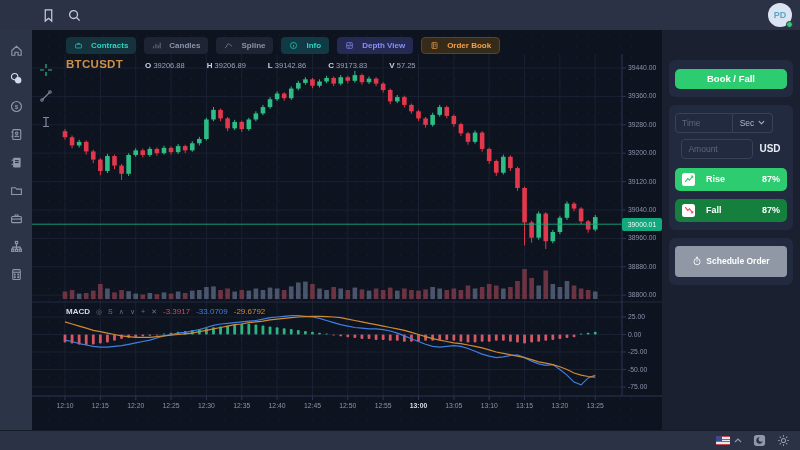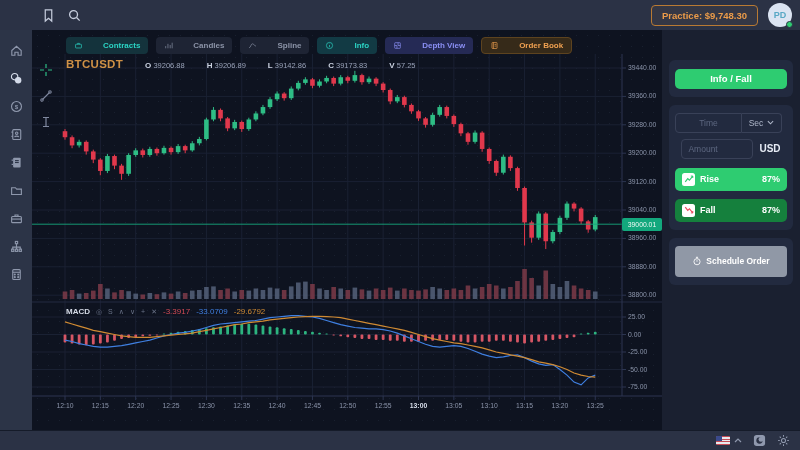--- a/index.html
+++ b/index.html
@@ -23,21 +23,21 @@
   .side-btn { width:20px; height:20px; display:flex; align-items:center; justify-content:center; cursor:pointer; }
   .side-btn svg { stroke:#8e97ac; fill:none; stroke-width:1.2; }
   .side-btn.active svg { stroke:#d4dbe9; }
 
   
   .chart-panel { position:absolute; left:32px; top:30px; width:630px; height:400px; background:#0e1320;
     background-image:radial-gradient(circle, #19202f 0.8px, transparent 0.9px); background-size:11px 11px; }
   #chart-svg { position:absolute; left:0; top:0; }
 
   .chip-row { position:absolute; left:34px; top:7px; display:flex; gap:8px; z-index:5; }
-  .chip { height:17px; display:flex; align-items:center; gap:20px; padding:0 8px; border-radius:4px; font-size:8px; font-weight:bold; cursor:pointer; white-space:nowrap; }
+  .chip { height:17px; display:flex; align-items:center; gap:8px; padding:0 8px; border-radius:4px; font-size:8px; font-weight:bold; cursor:pointer; white-space:nowrap; }
   .chip svg { stroke-width:1.2; fill:none; }
   .chip.c-teal   { color:#2bd4c4; background:#14333c; }
   .chip.c-gray   { color:#8b93a7; background:#1e2434; }
   .chip.c-cyan   { color:#2bd4c4; background:#123a44; }
   .chip.c-purple { color:#8a8ff4; background:#252a55; }
   .chip.c-orange { color:#f0a151; background:#362a19; border:1px solid #5d431f; }
 
   .symbol-header { position:absolute; left:34px; top:28px; display:flex; align-items:baseline; gap:22px; z-index:5; }
   .sym { color:#cf9146; font-size:11.5px; font-weight:bold; letter-spacing:0.3px; }
   .ohlc { font-size:7.5px; color:#99a2b8; }
@@ -57,26 +57,26 @@
   .macd-ctrl { color:#6a7388; font-size:7px; cursor:pointer; }
   .v-hist { color:#d24a55; } .v-macd { color:#3f7fe0; } .v-sig { color:#cf8a33; }
 
   
   .right-panel { position:absolute; left:662px; top:30px; width:138px; height:400px; background:#1a2030; padding:30px 7px 0; }
   .card { background:#222a3f; border-radius:6px; padding:8px 6px; margin-bottom:8px; }
   .btn-risefall { width:100%; height:20px; background:#2ecc71; border:none; border-radius:5px; color:#fff; font-size:9.5px; font-weight:bold; font-family:inherit; cursor:pointer; }
   .row-time { display:flex; margin-bottom:6px; }
   .inp { background:transparent; border:1px solid #394158; border-radius:4px; height:20px; color:#c9d1e2; font-size:8.5px; padding:0 6px; font-family:inherit; width:100%; }
   .inp::placeholder { color:#5d6780; }
-  .inp.time { border-radius:4px 0 0 4px; width:67px;text-align:center; }
+  .inp.time { border-radius:4px 0 0 4px; width:58px; }
   .sec-dd { width:40px; height:20px; border:1px solid #394158; border-left:none; border-radius:0 4px 4px 0; display:flex; align-items:center; justify-content:center; gap:4px; color:#aeb6c9; font-size:8.5px; cursor:pointer; }
   .row-amt { display:flex; align-items:center; gap:6px; margin-bottom:9px;justify-content:center; }
   .inp.amount { width:72px; }
   .usd { color:#e6ebf5; font-size:10px; font-weight:bold; }
-  .bet-btn { width:100%; height:23px; border:none; border-radius:5px; display:flex; align-items:center; gap:5px; padding:8px 7px; color:#fff; font-size:9px; font-weight:bold; font-family:inherit; cursor:pointer; margin-bottom:8px; }
+  .bet-btn { width:100%; height:23px; border:none; border-radius:5px; display:flex; align-items:center; gap:11px; padding:8px 7px; color:#fff; font-size:9px; font-weight:bold; font-family:inherit; cursor:pointer; margin-bottom:8px; }
   .bet-btn .ic { width:13px; height:13px; background:#fff; border-radius:2.5px; display:flex; align-items:center; justify-content:center; }
   .bet-btn .pct { margin-left:auto; }
   .bet-rise { background:#2ecc71; }
   .bet-fall { background:#15803d; margin-bottom:0; }
   .btn-schedule { width:100%; height:31px; background:#9098a6; border:none; border-radius:4px; color:#fff; font-size:8.5px; font-weight:bold; font-family:inherit; display:flex; align-items:center; justify-content:center; gap:4px; cursor:pointer; }
 
   
   .bottombar { position:absolute; left:0; top:431px; width:800px; height:19px; background:#2b3245; display:flex; align-items:center; justify-content:flex-end; gap:10px; padding-right:10px; }
   .lang { display:flex; align-items:center; gap:4px; cursor:pointer; }
   .flag { position:relative; width:14px; height:9px; background:repeating-linear-gradient(180deg,#c54a54 0 1.3px,#e8e8ec 1.3px 2.6px); border-radius:1px; overflow:hidden; }
@@ -96,21 +96,20 @@
           </svg>
       </span>
       <span class="tb-icon">
         <svg width="15" height="15" viewBox="0 0 16 16">
             <circle cx="7" cy="7" r="4.2" stroke="#c6cddd" stroke-width="1.4" fill="none"></circle>
             <line x1="10.2" y1="10.2" x2="13.5" y2="13.5" stroke="#c6cddd" stroke-width="1.4"></line>
           </svg>
       </span>
     </div>
     <div class="topbar-right">
-      <button class="practice-btn">Practice: $9,748.30</button>
       <div class="avatar">
         <span>PD</span>
         <i class="status-dot"></i>
       </div>
     </div>
   </header>
 
   <nav class="sidebar">
     <span class="side-btn">
         <svg width="15" height="15" viewBox="0 0 16 16">
@@ -677,21 +676,21 @@
         <span class="axis-label" style="left: 457.2px; top: 372px;">13:10</span>
         <span class="axis-label" style="left: 492.55px; top: 372px;">13:15</span>
         <span class="axis-label" style="left: 527.9px; top: 372px;">13:20</span>
         <span class="axis-label" style="left: 563.25px; top: 372px;">13:25</span>
       </div>
     <div class="price-tag" style="top: 187.696px;">39000.01</div>
   </main>
 
   <aside class="right-panel">
     <div class="card">
-      <button class="btn-risefall">Info / Fall</button>
+      <button class="btn-risefall">Book / Fall</button>
     </div>
     <div class="card">
       <div class="row-time">
         <input class="inp time" placeholder="Time" style="">
         <span class="sec-dd">
           <span>Sec</span>
           <svg width="7" height="5" viewBox="0 0 8 5">
               <path d="M1 1l3 3 3-3" stroke="#aeb6c9" stroke-width="1.2" fill="none"></path>
             </svg>
         </span>

